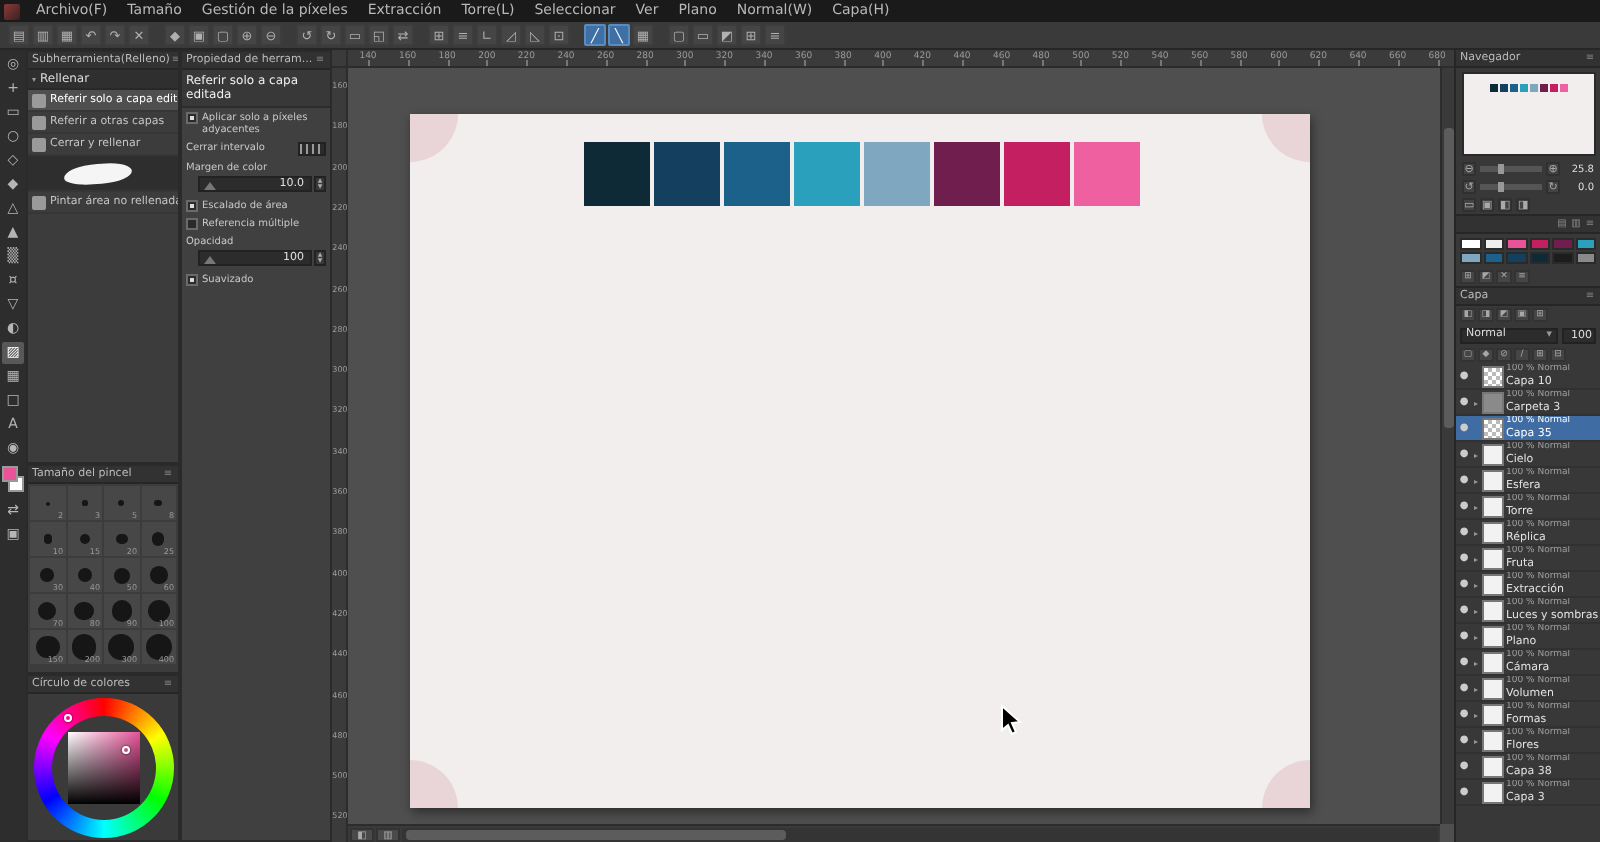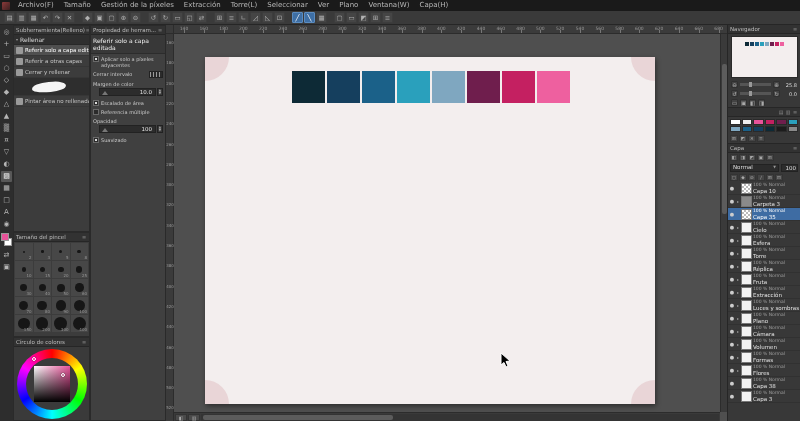--- a/index.html
+++ b/index.html
@@ -129,21 +129,21 @@
     <div id="app-icon"></div>
     <div id="menu-items">
         <div class="menu-item">Archivo(F)</div>
         <div class="menu-item">Tamaño</div>
         <div class="menu-item">Gestión de la píxeles</div>
         <div class="menu-item">Extracción</div>
         <div class="menu-item">Torre(L)</div>
         <div class="menu-item">Seleccionar</div>
         <div class="menu-item">Ver</div>
         <div class="menu-item">Plano</div>
-        <div class="menu-item">Ventana(W)</div>
+        <div class="menu-item">Normal(W)</div>
         <div class="menu-item">Capa(H)</div>
       </div>
   </div>
 
   <div id="toolbar">
       <div class="tb-group">
         <div class="tb-icon">▤</div>
         <div class="tb-icon">▥</div>
         <div class="tb-icon">▦</div>
         <div class="tb-icon">↶</div>

